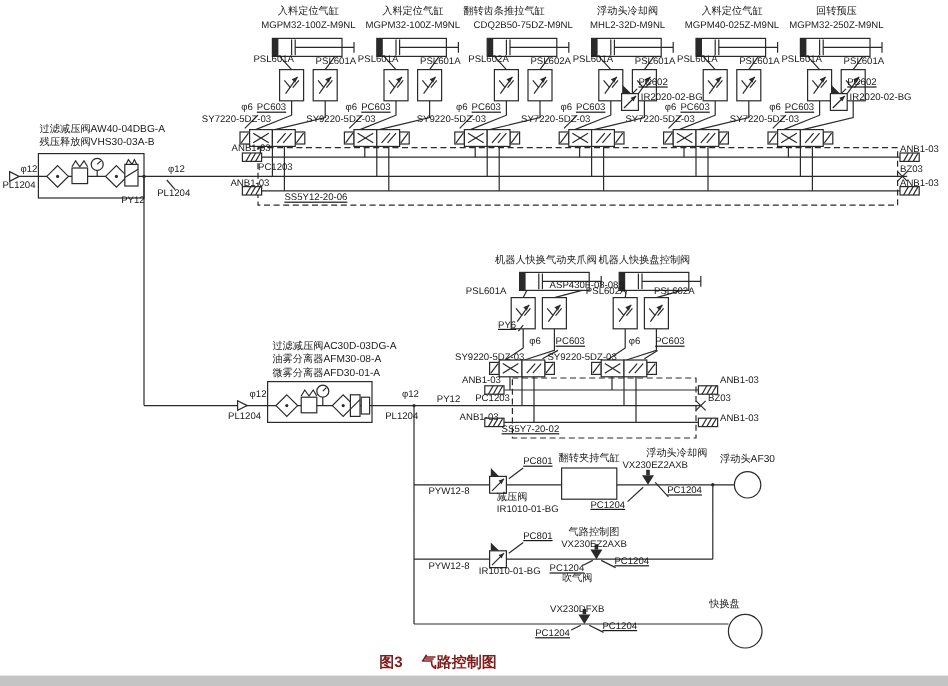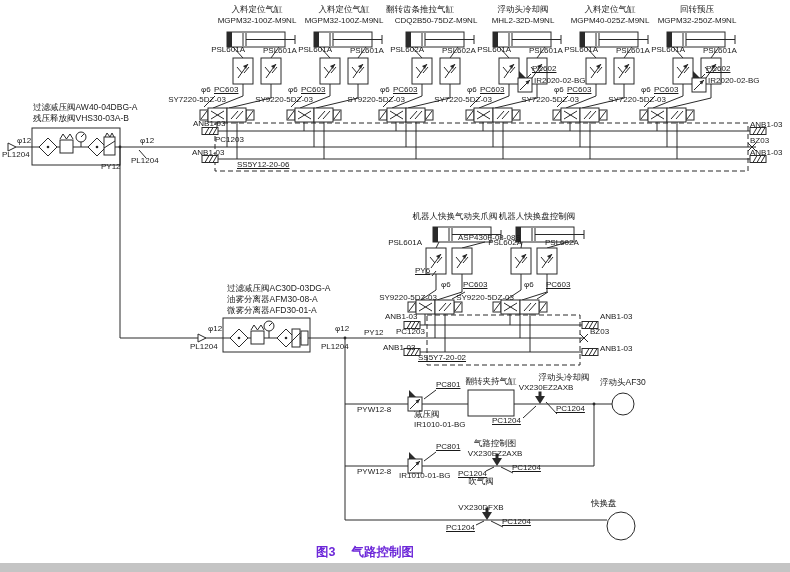--- a/index.html
+++ b/index.html
@@ -10,21 +10,21 @@
 .u{text-decoration:underline;}
 .ra{transform:translateX(-100%);}
 .ctr{transform:translateX(-50%);}
 svg.wire{position:absolute;left:0;top:0;}
 svg.wire line,svg.wire path,svg.wire polyline,svg.wire rect,svg.wire circle,svg.wire polygon
   {stroke:#2a2a2a;fill:none;stroke-width:1;}
 svg.wire .f{fill:#2a2a2a;stroke:none;}
 svg.wire .w{fill:#ffffff;}
 svg.wire .dash{stroke-dasharray:5 3;}
 svg.wire .thin{stroke-width:0.8;}
-.caption{position:absolute;left:316px;top:544px;font-size:12.5px;font-weight:bold;color:#6d28d9;}
+.caption{position:absolute;left:316px;top:544px;font-size:12.5px;font-weight:bold;color:#7f1d1d;}
 .caption .t2{margin-left:16px;}
 .footbar{position:absolute;left:0;top:563px;width:790px;height:9px;}
 </style>
 </head>
 <body>
 
 <div class="page">
 
 <svg class="wire" width="790" height="572" viewBox="0 0 790 572">
   <defs>

